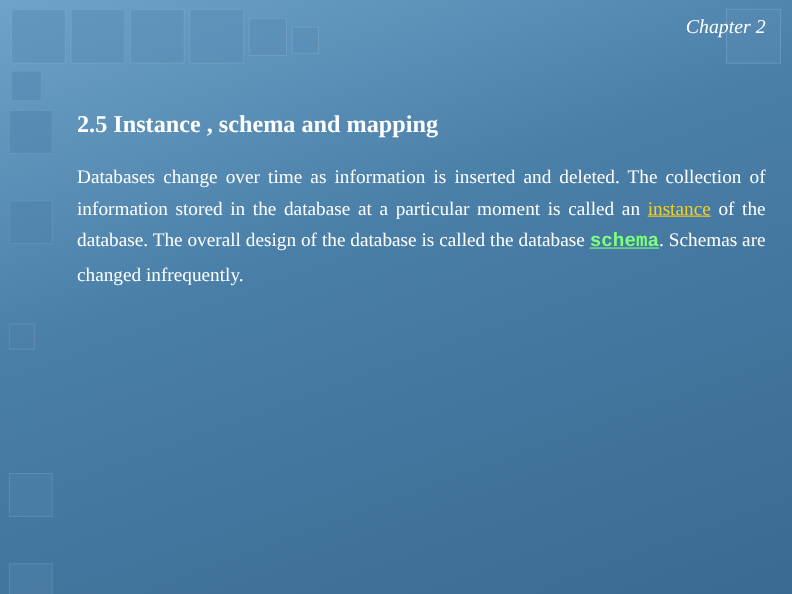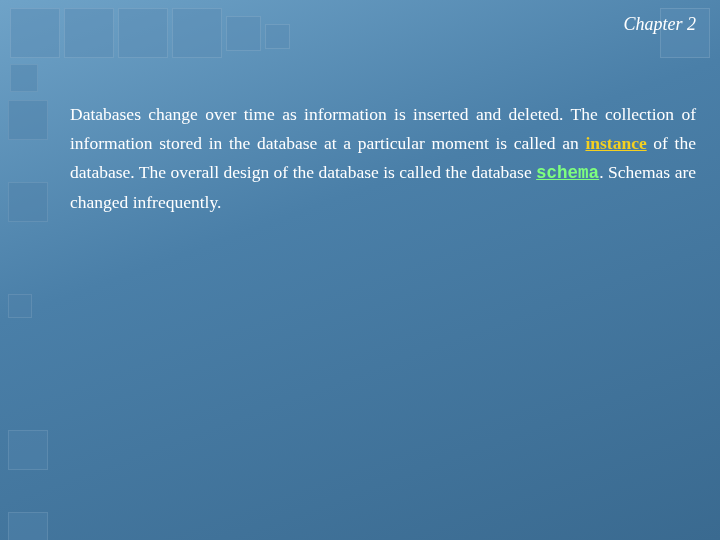--- a/index.html
+++ b/index.html
@@ -72,21 +72,21 @@
     .body-text {
       color: #fff;
       font-size: 17.5px;
       line-height: 1.65;
       text-align: justify;
     }
 
     .highlight-yellow {
       color: #f5d020;
       text-decoration: underline;
-      font-weight: bold;
+      font-weight: normal;
     }
 
     .highlight-green {
       color: #7eff7e;
       text-decoration: underline;
       font-weight: bold;
       font-family: Liberation Mono, monospace;
     }
 
     
@@ -155,18 +155,19 @@
     <div class="left-sq"></div>
     <div style="height:60px"></div>
     <div class="left-sq sm"></div>
     <div style="height:100px"></div>
     <div class="left-sq"></div>
     <div style="height:30px"></div>
     <div class="left-sq"></div>
   </div>
 
   <div class="content">
+    <div class="section-title">2.5 Instance , schema and mapping</div>
     <p class="body-text">
       <span>Databases change over time as information is inserted and deleted. The collection of information stored in the database at a particular moment is called an </span><span class="highlight-yellow">instance</span><span> of the database. The overall design of the database is called the database </span><span class="highlight-green">schema</span><span>. Schemas are changed infrequently.</span>
     </p>
   </div>
 
 </div>
 
 </body></html>

